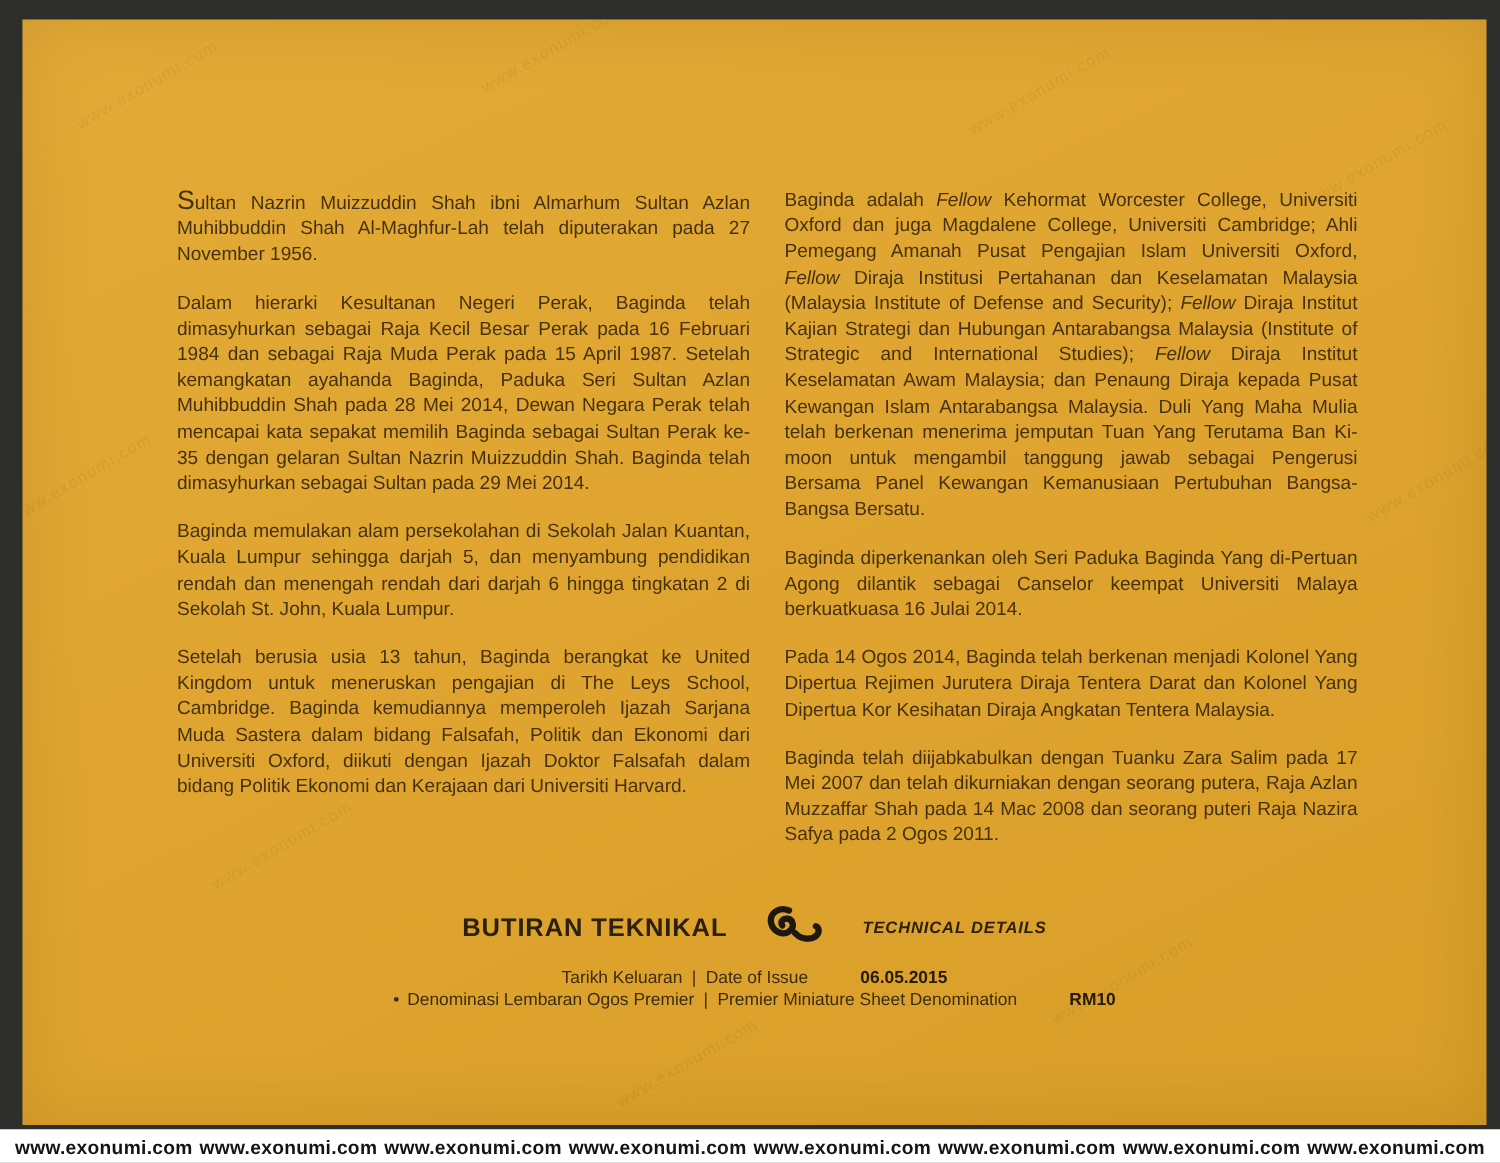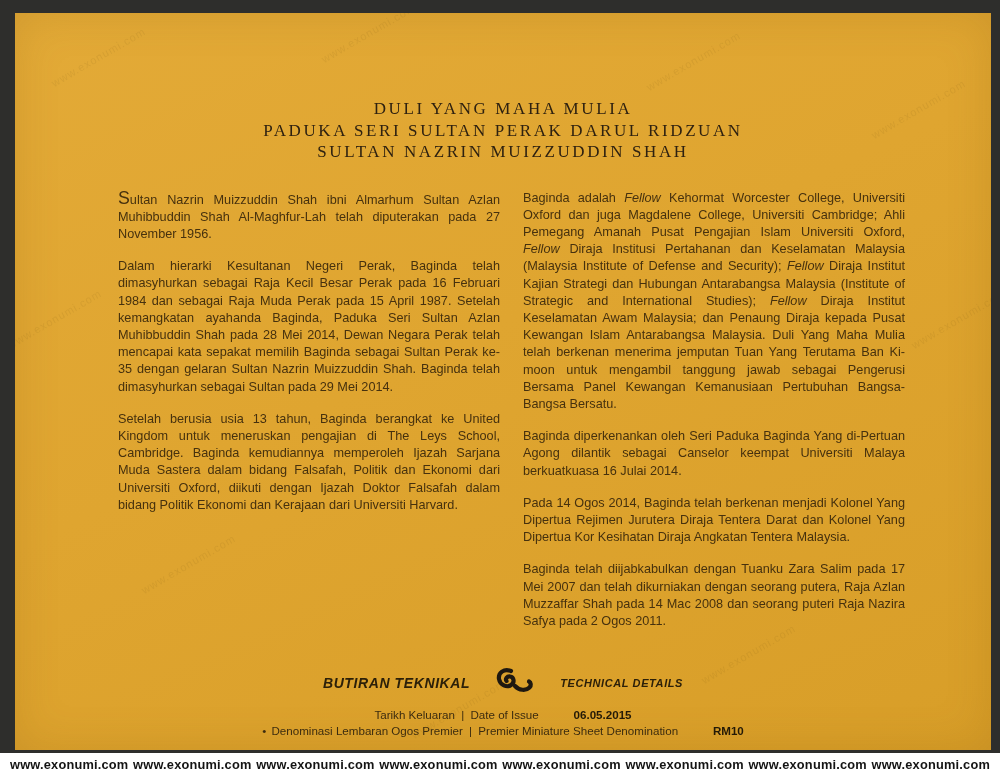--- a/index.html
+++ b/index.html
@@ -66,24 +66,23 @@
   }
   .tech-head{
     display:flex;
     align-items:center;
     justify-content:center;
     gap:26px;
     margin-bottom:9px;
   }
   .th-my{
     font-weight:bold;
-    font-size:14px;
+    font-size:17px;
     letter-spacing:0.6px;
     color:#2c2009;
-    font-style:italic;
   }
   .th-en{
     font-weight:bold;
     font-style:italic;
     font-size:11px;
     letter-spacing:0.6px;
     color:#2c2009;
   }
   .emblem{display:inline-block;}
   .tech-line{
@@ -122,30 +121,26 @@
       <span class="wm-diag" style="left:30px;top:38px">www.exonumi.com</span>
       <span class="wm-diag" style="left:300px;top:14px">www.exonumi.com</span>
       <span class="wm-diag" style="left:625px;top:42px">www.exonumi.com</span>
       <span class="wm-diag" style="left:850px;top:90px">www.exonumi.com</span>
       <span class="wm-diag" style="left:-14px;top:300px">www.exonumi.com</span>
       <span class="wm-diag" style="left:890px;top:300px">www.exonumi.com</span>
       <span class="wm-diag" style="left:120px;top:545px">www.exonumi.com</span>
       <span class="wm-diag" style="left:680px;top:635px">www.exonumi.com</span>
       <span class="wm-diag" style="left:390px;top:690px">www.exonumi.com</span>
 
-      <header class="title-block">
-        <div>DULI YANG MAHA MULIA</div>
-        <div>PADUKA SERI SULTAN PERAK DARUL RIDZUAN</div>
-        <div>SULTAN NAZRIN MUIZZUDDIN SHAH</div>
-      </header>
 
       <div class="columns">
         <div class="col">
           <p class="lead">Sultan Nazrin Muizzuddin Shah ibni Almarhum Sultan Azlan Muhibbuddin Shah Al-Maghfur-Lah telah diputerakan pada 27 November 1956.</p>
           <p>Dalam hierarki Kesultanan Negeri Perak, Baginda telah dimasyhurkan sebagai Raja Kecil Besar Perak pada 16 Februari 1984 dan sebagai Raja Muda Perak pada 15 April 1987. Setelah kemangkatan ayahanda Baginda, Paduka Seri Sultan Azlan Muhibbuddin Shah pada 28 Mei 2014, Dewan Negara Perak telah mencapai kata sepakat memilih Baginda sebagai Sultan Perak ke-35 dengan gelaran Sultan Nazrin Muizzuddin Shah. Baginda telah dimasyhurkan sebagai Sultan pada 29 Mei 2014.</p>
+          <p>Baginda memulakan alam persekolahan di Sekolah Jalan Kuantan, Kuala Lumpur sehingga darjah 5, dan menyambung pendidikan rendah dan menengah rendah dari darjah 6 hingga tingkatan 2 di Sekolah St. John, Kuala Lumpur.</p>
           <p>Setelah berusia usia 13 tahun, Baginda berangkat ke United Kingdom untuk meneruskan pengajian di The Leys School, Cambridge. Baginda kemudiannya memperoleh Ijazah Sarjana Muda Sastera dalam bidang Falsafah, Politik dan Ekonomi dari Universiti Oxford, diikuti dengan Ijazah Doktor Falsafah dalam bidang Politik Ekonomi dan Kerajaan dari Universiti Harvard.</p>
         </div>
         <div class="col">
           <p><span>Baginda adalah </span><span class="it">Fellow</span><span> Kehormat Worcester College, Universiti Oxford dan juga Magdalene College, Universiti Cambridge; Ahli Pemegang Amanah Pusat Pengajian Islam Universiti Oxford, </span><span class="it">Fellow</span><span> Diraja Institusi Pertahanan dan Keselamatan Malaysia (Malaysia Institute of Defense and Security); </span><span class="it">Fellow</span><span> Diraja Institut Kajian Strategi dan Hubungan Antarabangsa Malaysia (Institute of Strategic and International Studies); </span><span class="it">Fellow</span><span> Diraja Institut Keselamatan Awam Malaysia; dan Penaung Diraja kepada Pusat Kewangan Islam Antarabangsa Malaysia. Duli Yang Maha Mulia telah berkenan menerima jemputan Tuan Yang Terutama Ban Ki-moon untuk mengambil tanggung jawab sebagai Pengerusi Bersama Panel Kewangan Kemanusiaan Pertubuhan Bangsa-Bangsa Bersatu.</span></p>
           <p><span>Baginda diperkenankan oleh Seri Paduka Baginda Yang di-Pertuan Agong dilantik sebagai Canselor keempat Universiti Malaya berkuatkuasa 16 Julai 2014.</span></p>
           <p><span>Pada 14 Ogos 2014, Baginda telah berkenan menjadi Kolonel Yang Dipertua Rejimen Jurutera Diraja Tentera Darat dan Kolonel Yang Dipertua Kor Kesihatan Diraja Angkatan Tentera Malaysia.</span></p>
           <p><span>Baginda telah diijabkabulkan dengan Tuanku Zara Salim pada 17 Mei 2007 dan telah dikurniakan dengan seorang putera, Raja Azlan Muzzaffar Shah pada 14 Mac 2008 dan seorang puteri Raja Nazira Safya pada 2 Ogos 2011.</span></p>
         </div>
       </div>
 

